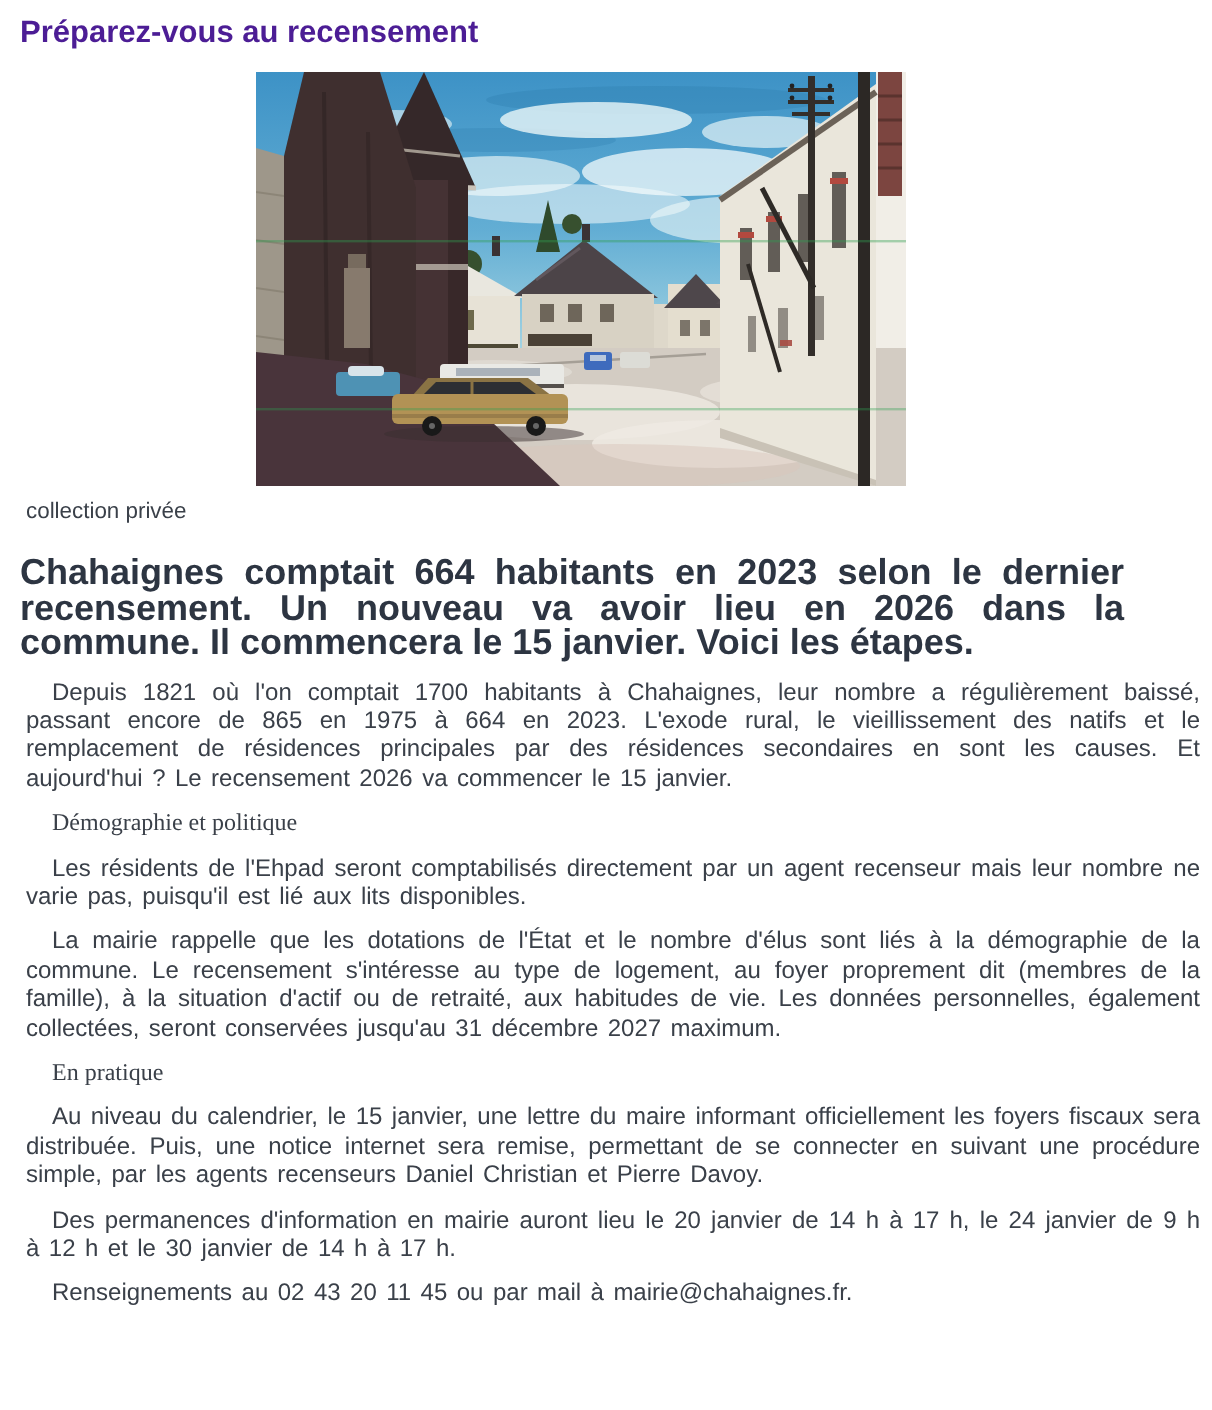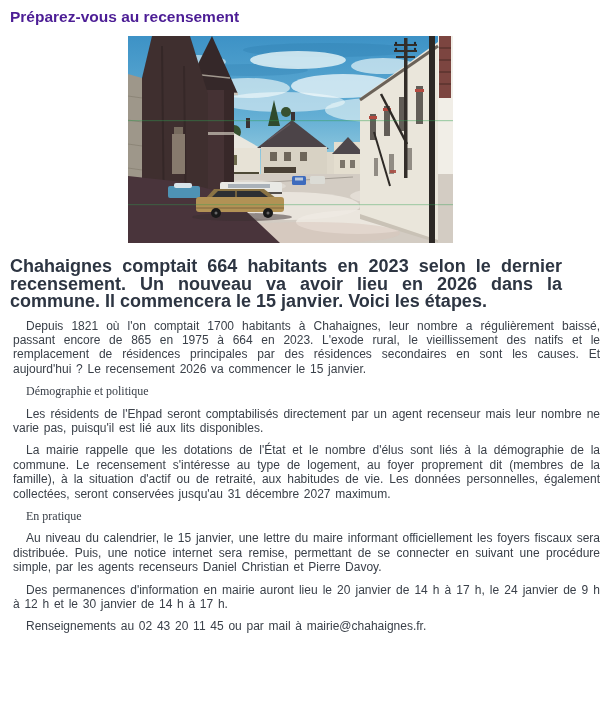--- a/index.html
+++ b/index.html
@@ -205,20 +205,21 @@
       <circle cx="140" cy="177" r="1.5" fill="#666"></circle>
       <rect x="164" y="140" width="14" height="9" rx="1.5" fill="#3e6bbd"></rect>
       <rect x="167" y="141.5" width="8" height="3" fill="#cfd8e2" opacity="0.85"></rect>
       <rect x="182" y="140" width="15" height="8" rx="1.5" fill="#dcdcd6"></rect>
 
       <rect x="0" y="84" width="325" height="1.2" fill="#2f9e4f" opacity="0.4"></rect>
       <rect x="0" y="168" width="325" height="1.2" fill="#2f9e4f" opacity="0.35"></rect>
     </svg>
   </div>
 
+  <p class="credit">collection privée</p>
 
   <p class="lede">Chahaignes comptait 664 habitants en 2023 selon le dernier recensement. Un nouveau va avoir lieu en 2026 dans la commune. Il commencera le 15 janvier. Voici les étapes.</p>
 
   <div class="article-body">
     <p class="block">Depuis 1821 où l'on comptait 1700 habitants à Chahaignes, leur nombre a régulièrement baissé, passant encore de 865 en 1975 à 664 en 2023. L'exode rural, le vieillissement des natifs et le remplacement de résidences principales par des résidences secondaires en sont les causes. Et aujourd'hui ? Le recensement 2026 va commencer le 15 janvier.</p>
     <p class="block subheading">Démographie et politique</p>
     <p class="block">Les résidents de l'Ehpad seront comptabilisés directement par un agent recenseur mais leur nombre ne varie pas, puisqu'il est lié aux lits disponibles.</p>
     <p class="block">La mairie rappelle que les dotations de l'État et le nombre d'élus sont liés à la démographie de la commune. Le recensement s'intéresse au type de logement, au foyer proprement dit (membres de la famille), à la situation d'actif ou de retraité, aux habitudes de vie. Les données personnelles, également collectées, seront conservées jusqu'au 31 décembre 2027 maximum.</p>
     <p class="block subheading">En pratique</p>
     <p class="block">Au niveau du calendrier, le 15 janvier, une lettre du maire informant officiellement les foyers fiscaux sera distribuée. Puis, une notice internet sera remise, permettant de se connecter en suivant une procédure simple, par les agents recenseurs Daniel Christian et Pierre Davoy.</p>

